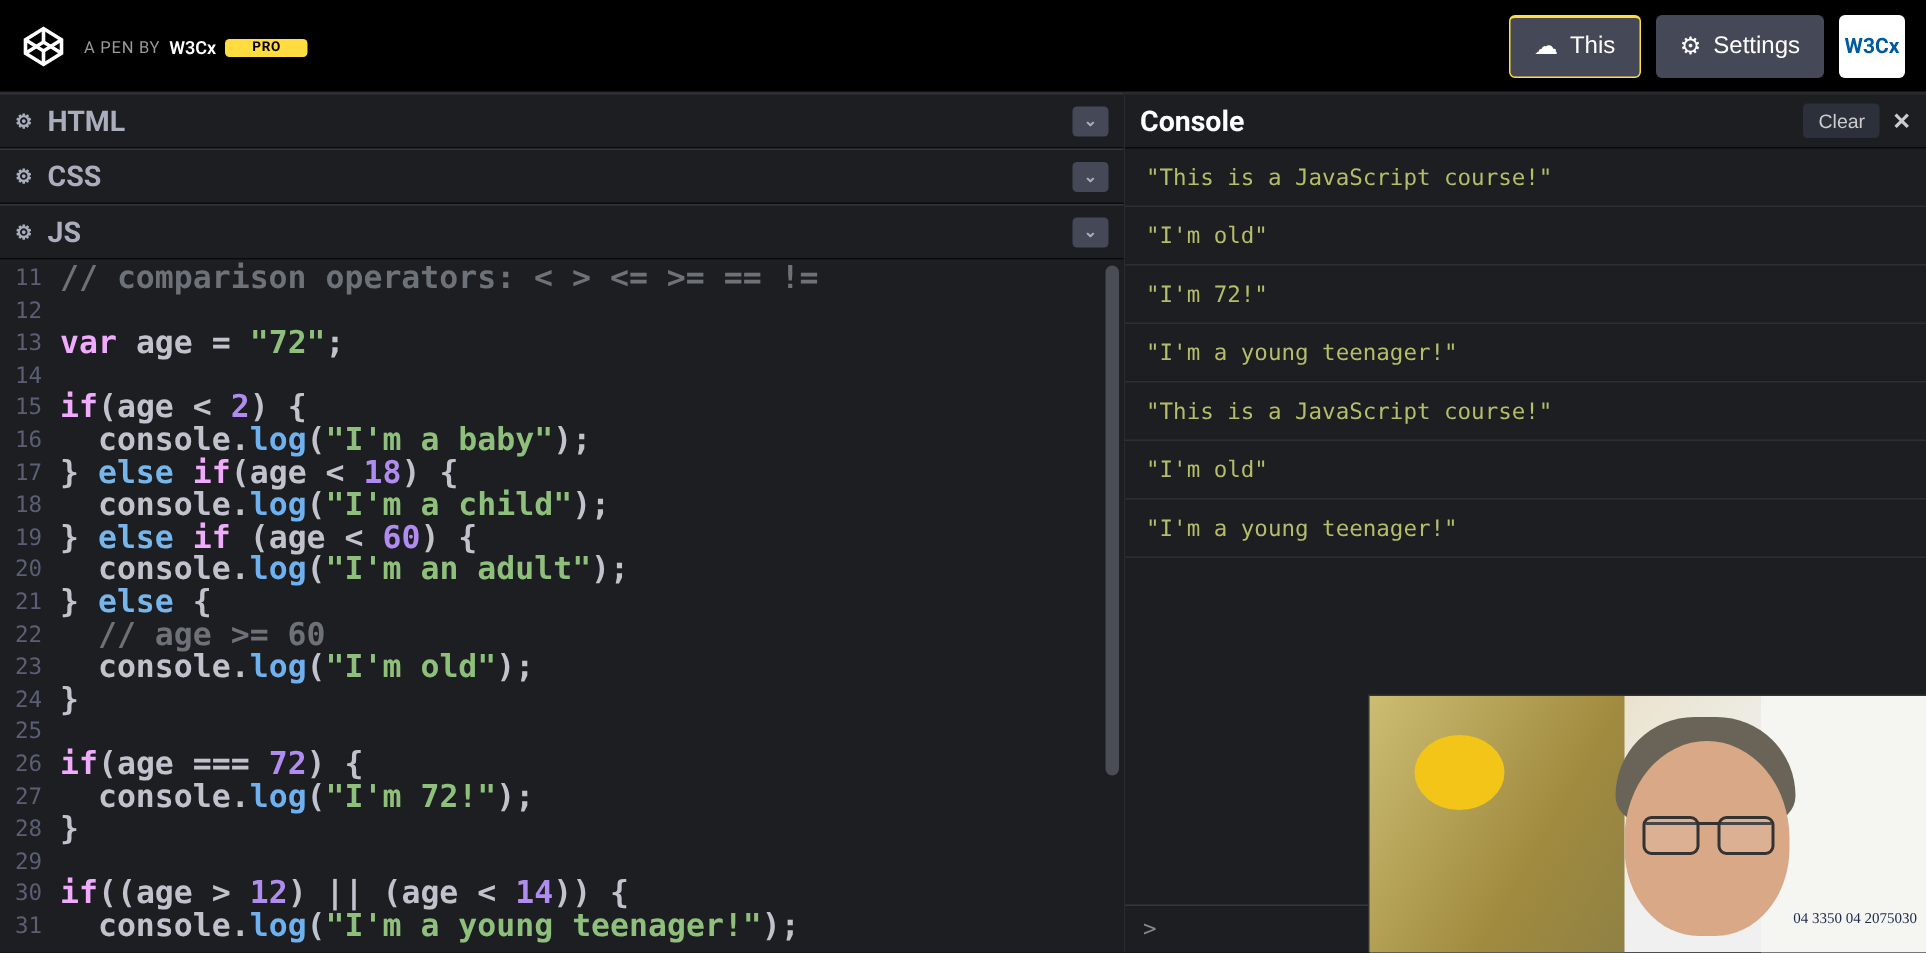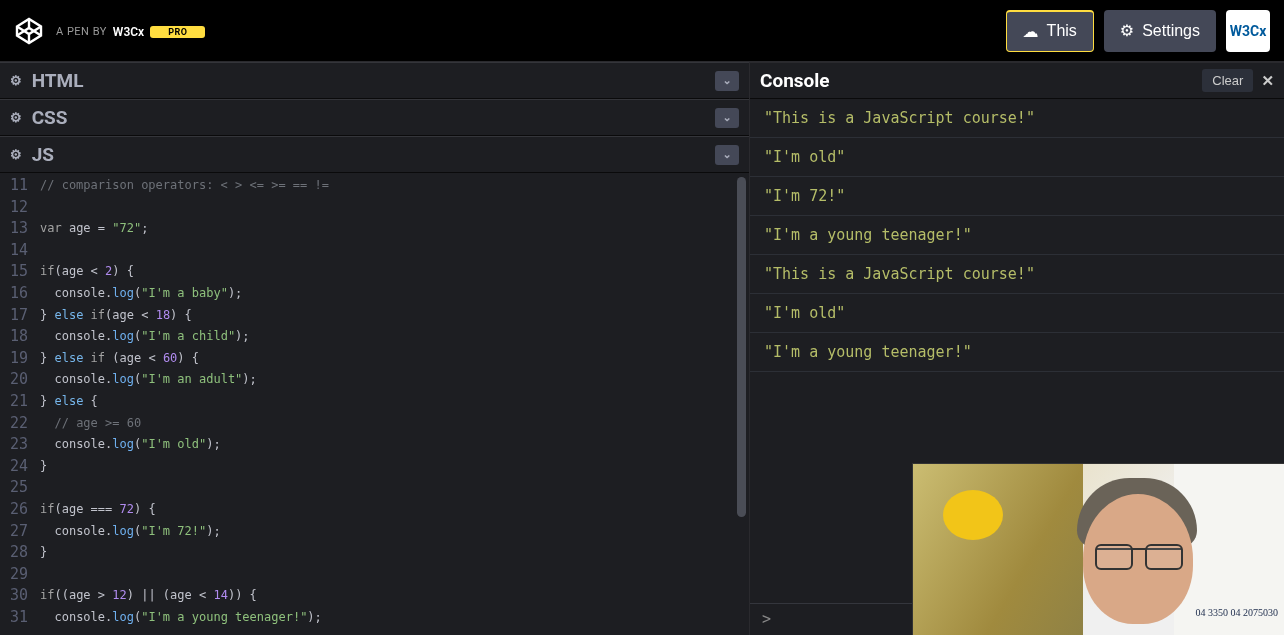--- a/index.html
+++ b/index.html
@@ -133,27 +133,28 @@
   color: #5a5f73;
   font-family: "SF Mono", Menlo, Consolas, monospace;
   font-size: 15px;
   padding-top: 2px;
   user-select: none;
 }
 .gutter div { height: 21.6px; line-height: 21.6px; padding-right: 6px; }
 .code-area {
   flex: 1;
   font-family: "SF Mono", Menlo, Consolas, monospace;
-  font-size: 12px;
+  font-size: 21px;
   padding-top: 2px;
   padding-left: 6px;
   white-space: pre;
+  font-weight: bold;
 }
 .code-area .line { height: 21.6px; line-height: 21.6px; }
-.tok-kw { color: #a3a3a3; }
+.tok-kw { color: #f0abfc; }
 .tok-ident { color: #c1c3cc; }
 .tok-op { color: #c1c3cc; }
 .tok-num { color: #b18cf0; }
 .tok-str { color: #8ec07c; }
 .tok-com { color: #6d7178; }
 .tok-func { color: #6fb0ef; }
 .tok-else { color: #76b6eb; }
 .editor-scrollbar {
   position: absolute;
   right: 3px;

